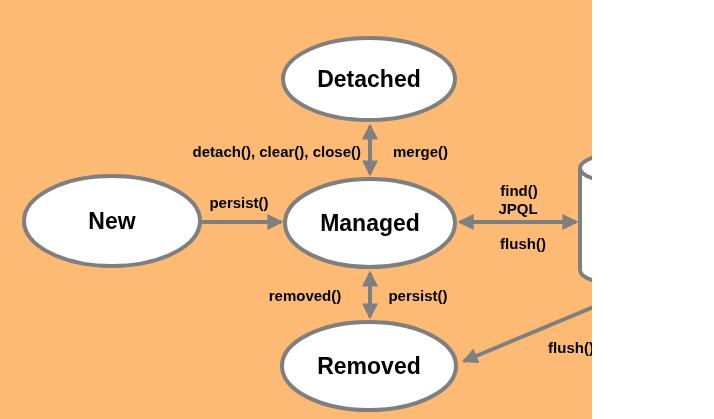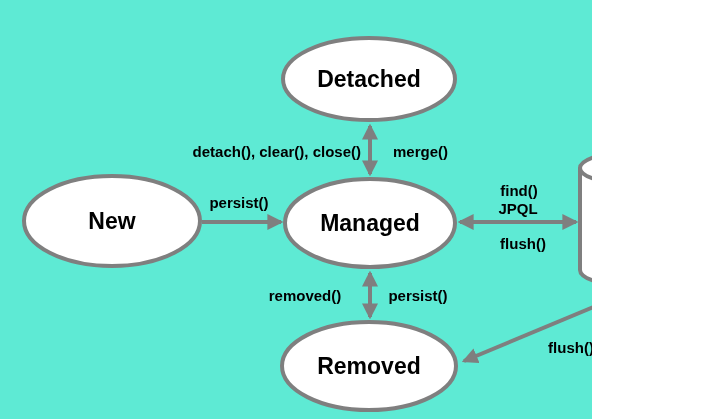--- a/index.html
+++ b/index.html
@@ -4,21 +4,21 @@
 <style>
   html, body {
     margin: 0;
     padding: 0;
     background: #ffffff;
   }
   .stage {
     position: relative;
     width: 592px;
     height: 419px;
-    background: #5eead4;
+    background: #fdba74;
     overflow: hidden;
   }
   svg { display: block; }
   .node-shape {
     fill: #ffffff;
     stroke: #7f7f7f;
     stroke-width: 4;
   }
   .edge {
     stroke: #7f7f7f;

